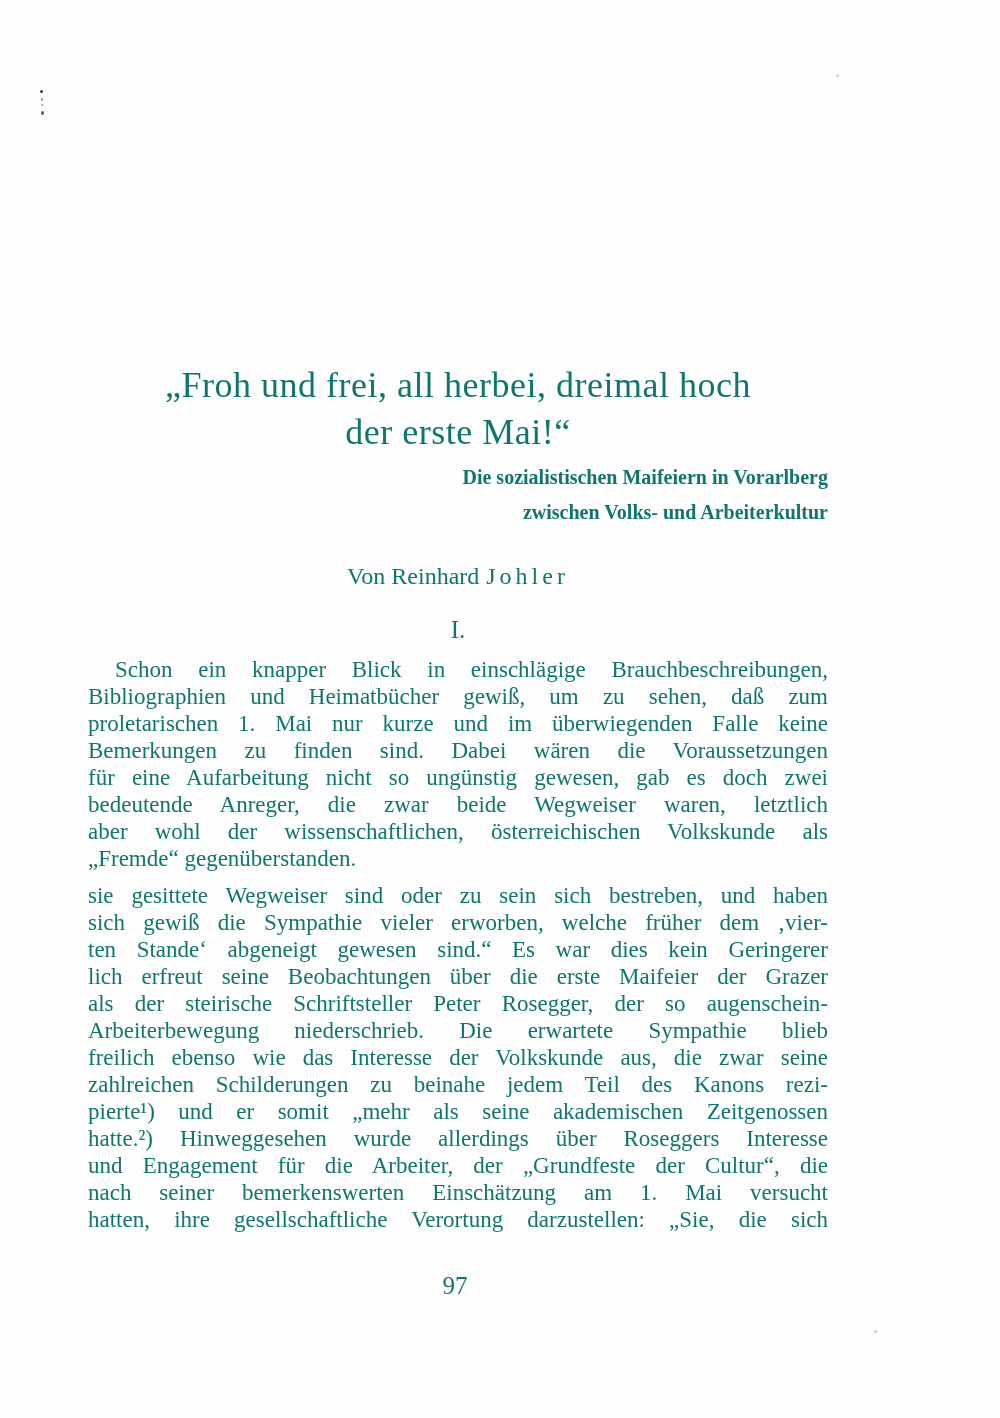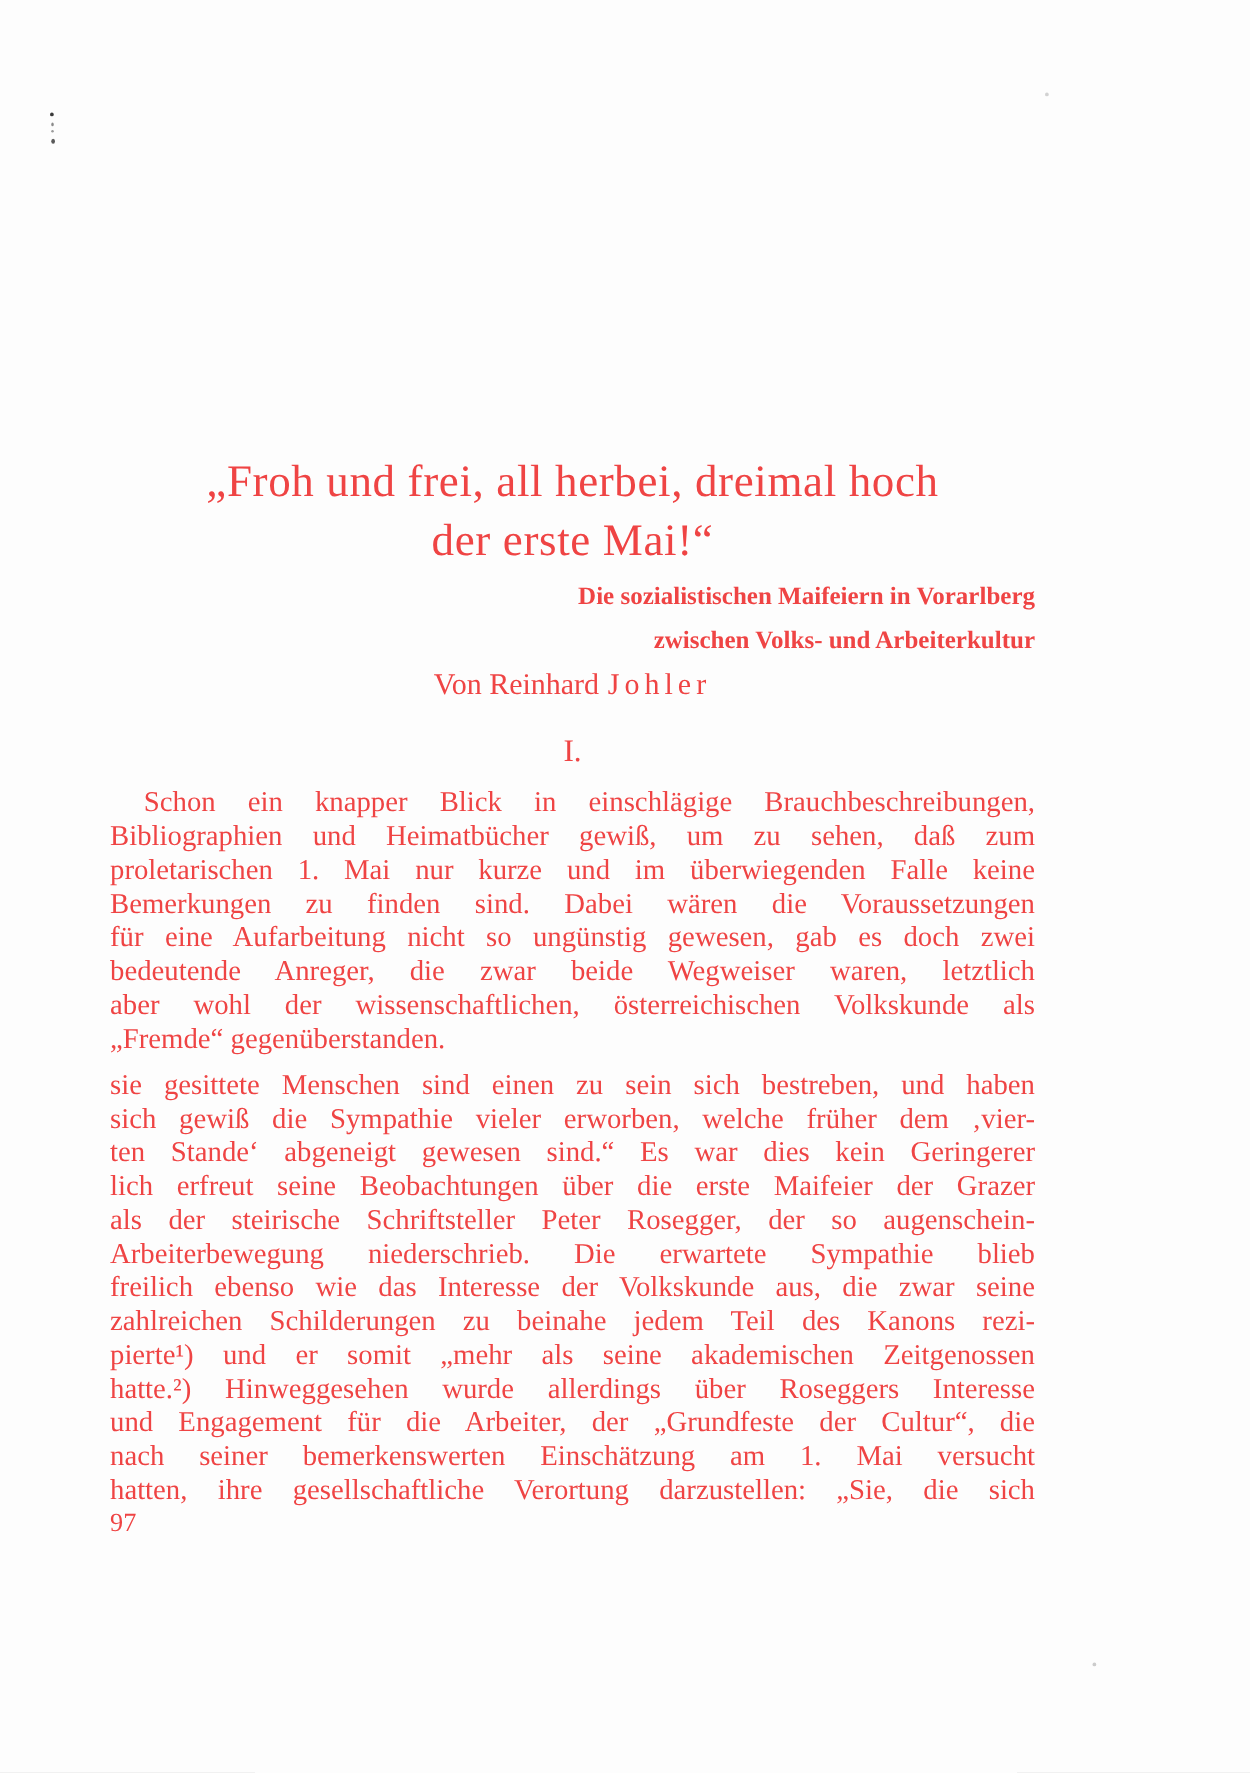--- a/index.html
+++ b/index.html
@@ -8,21 +8,21 @@
     background: #e8e8e8;
   }
   .page {
     position: relative;
     width: 1000px;
     height: 1418px;
     margin: 0 auto;
     background: #fdfdfd;
     overflow: hidden;
     font-family: "Liberation Serif", "DejaVu Serif", serif;
-    color: #ef4444;
+    color: #0f766e;
   }
   .content {
     position: absolute;
     left: 88px;
     top: 0;
     width: 740px;
   }
   .title {
     margin: 362px 0 0 0;
     font-size: 36px;
@@ -34,21 +34,21 @@
   .title .tline { display: block; }
   .subtitle {
     margin: 4px 0 0 0;
     font-size: 20px;
     line-height: 35px;
     font-weight: bold;
     text-align: right;
   }
   .subtitle .sline { display: block; }
   .author {
-    margin-top: 4px;
+    margin-top: 32px;
     font-size: 24px;
     line-height: 28px;
     text-align: center;
   }
   .author-name {
     letter-spacing: 4px;
     margin-left: 7px;
   }
   .section-heading {
     margin-top: 26px;
@@ -64,24 +64,25 @@
   .para { margin: 0; }
   .para + .para { margin-top: 10px; }
   .line {
     text-align: justify;
     text-align-last: justify;
     white-space: normal;
   }
   .line.first { text-indent: 27px; }
   .line.last-left { text-align-last: left; }
   .page-number {
+    margin-top: 39px;
     padding-right: 6px;
-    font-size: 21px;
+    font-size: 25px;
     line-height: 27px;
-    text-align: left;
+    text-align: center;
   }
   .artifact {
     position: absolute;
     border-radius: 50%;
   }
   .a1 { left: 40px; top: 90px;  width: 3px; height: 3px; background: #3a3a3a; }
   .a2 { left: 41px; top: 98px;  width: 2px; height: 3px; background: #8a8a8a; }
   .a3 { left: 41px; top: 104px; width: 2px; height: 2px; background: #9a9a9a; }
   .a4 { left: 41px; top: 111px; width: 3px; height: 4px; background: #5a5a5a; }
   .a5 { left: 836px; top: 74px; width: 3px; height: 3px; background: #d2d2d2; }
@@ -122,21 +123,21 @@
           <div class="line first">Schon ein knapper Blick in einschlägige Brauchbeschreibungen,</div>
           <div class="line">Bibliographien und Heimatbücher gewiß, um zu sehen, daß zum</div>
           <div class="line">proletarischen 1. Mai nur kurze und im überwiegenden Falle keine</div>
           <div class="line">Bemerkungen zu finden sind. Dabei wären die Voraussetzungen</div>
           <div class="line">für eine Aufarbeitung nicht so ungünstig gewesen, gab es doch zwei</div>
           <div class="line">bedeutende Anreger, die zwar beide Wegweiser waren, letztlich</div>
           <div class="line">aber wohl der wissenschaftlichen, österreichischen Volkskunde als</div>
           <div class="line last-left">„Fremde“ gegenüberstanden.</div>
         </div>
         <div class="para">
-          <div class="line">sie gesittete Menschen sind einen zu sein sich bestreben, und haben</div>
+          <div class="line">sie gesittete Wegweiser sind oder zu sein sich bestreben, und haben</div>
           <div class="line">sich gewiß die Sympathie vieler erworben, welche früher dem ‚vier-</div>
           <div class="line">ten Stande‘ abgeneigt gewesen sind.“ Es war dies kein Geringerer</div>
           <div class="line">lich erfreut seine Beobachtungen über die erste Maifeier der Grazer</div>
           <div class="line">als der steirische Schriftsteller Peter Rosegger, der so augenschein-</div>
           <div class="line">Arbeiterbewegung niederschrieb. Die erwartete Sympathie blieb</div>
           <div class="line">freilich ebenso wie das Interesse der Volkskunde aus, die zwar seine</div>
           <div class="line">zahlreichen Schilderungen zu beinahe jedem Teil des Kanons rezi-</div>
           <div class="line">pierte¹) und er somit „mehr als seine akademischen Zeitgenossen</div>
           <div class="line">hatte.²) Hinweggesehen wurde allerdings über Roseggers Interesse</div>
           <div class="line">und Engagement für die Arbeiter, der „Grundfeste der Cultur“, die</div>

